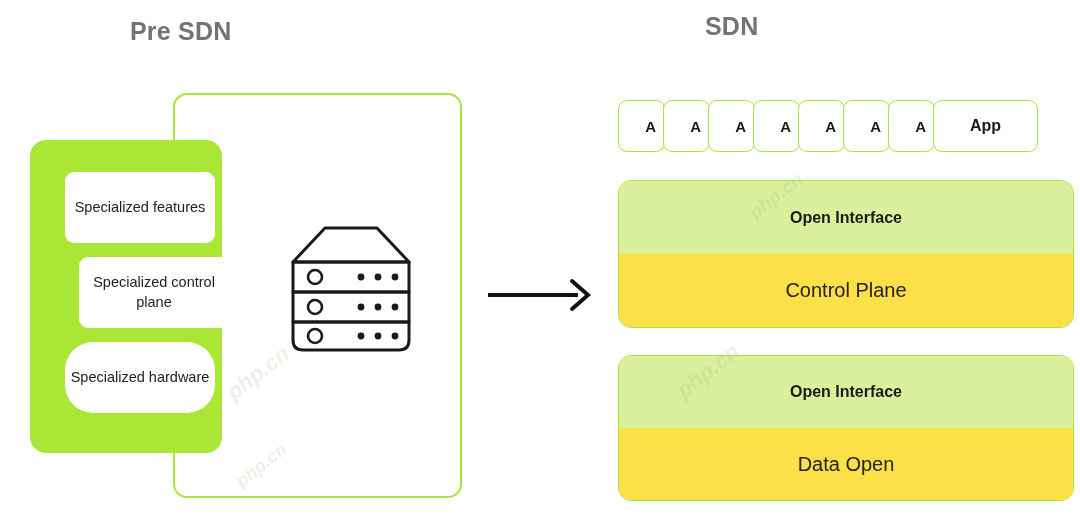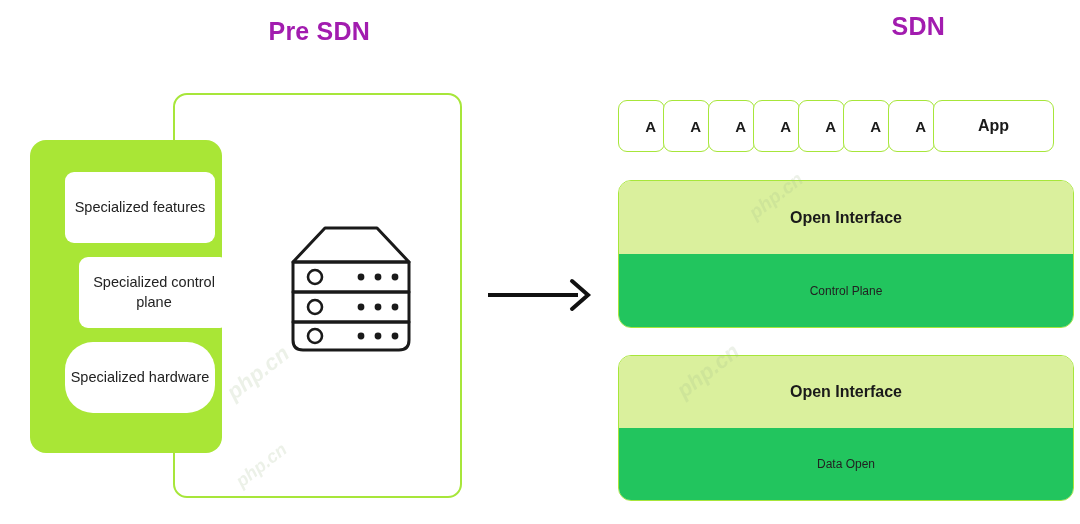--- a/index.html
+++ b/index.html
@@ -18,23 +18,23 @@
     height: 524px;
     background: #ffffff;
     overflow: hidden;
   }
 
   
   .title {
     position: absolute;
     font-size: 25px;
     font-weight: bold;
-    color: #a21caf;
+    color: #737373;
     letter-spacing: 0.2px;
-    text-align: right;
+    text-align: left;
     white-space: nowrap;
   }
   #title-pre-sdn { left: 130px; top: 17px; width: 240px; }
   #title-sdn     { left: 705px; top: 12px; width: 240px; }
 
   
   #legacy-outline {
     position: absolute;
     left: 173px;
     top: 93px;
@@ -146,27 +146,27 @@
     height: 50%;
     display: flex;
     align-items: center;
     justify-content: center;
     font-size: 16px;
     font-weight: bold;
     color: #1a1a1a;
     box-sizing: border-box;
   }
   .plane-body {
-    background: #22c55e;
+    background: #fde047;
     width: 100%;
     height: 50%;
     display: flex;
     align-items: center;
     justify-content: center;
-    font-size: 12px;
+    font-size: 20px;
     color: #222222;
     box-sizing: border-box;
   }
 
   
   .watermark {
     position: absolute;
     color: rgba(160, 185, 140, 0.20);
     font-size: 22px;
     font-style: italic;
@@ -234,21 +234,21 @@
   </div>
 
   <div id="app-row">
     <div class="app-box" id="app-box-0" style="left:0px;   width:47px;">A</div>
     <div class="app-box" id="app-box-1" style="left:45px;  width:47px;">A</div>
     <div class="app-box" id="app-box-2" style="left:90px;  width:47px;">A</div>
     <div class="app-box" id="app-box-3" style="left:135px; width:47px;">A</div>
     <div class="app-box" id="app-box-4" style="left:180px; width:47px;">A</div>
     <div class="app-box" id="app-box-5" style="left:225px; width:47px;">A</div>
     <div class="app-box" id="app-box-6" style="left:270px; width:47px;">A</div>
-    <div class="app-box wide" id="app-box-7" style="left:315px; width:121px;">App</div>
+    <div class="app-box wide" id="app-box-7" style="left:315px; width:105px;">App</div>
   </div>
 
   <div class="plane-panel" id="panel-control">
     <div class="open-interface">Open Interface</div>
     <div class="plane-body">Control Plane</div>
   </div>
 
   <div class="plane-panel" id="panel-data">
     <div class="open-interface">Open Interface</div>
     <div class="plane-body">Data Open</div>

